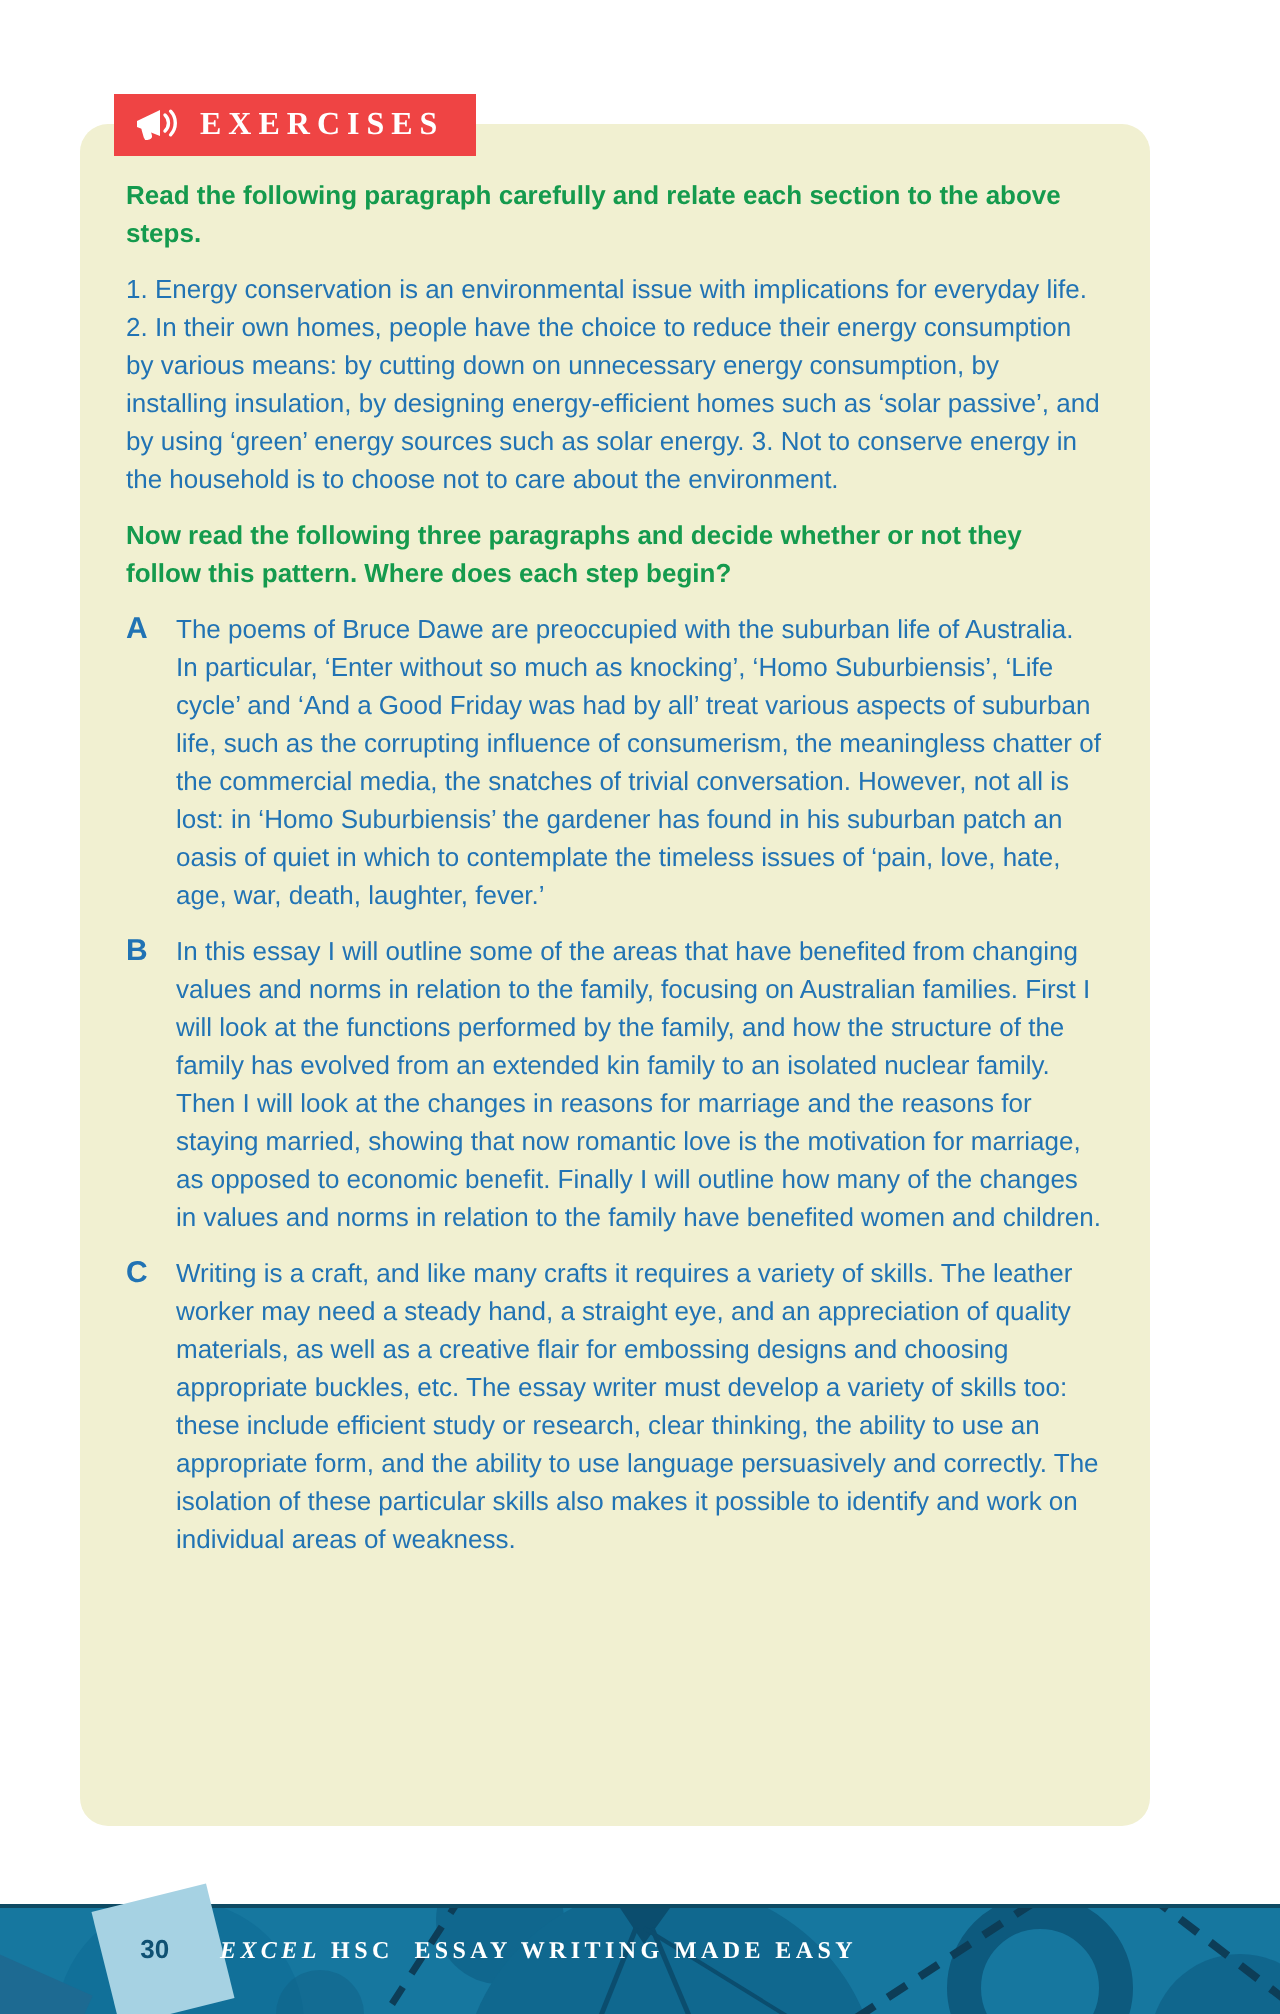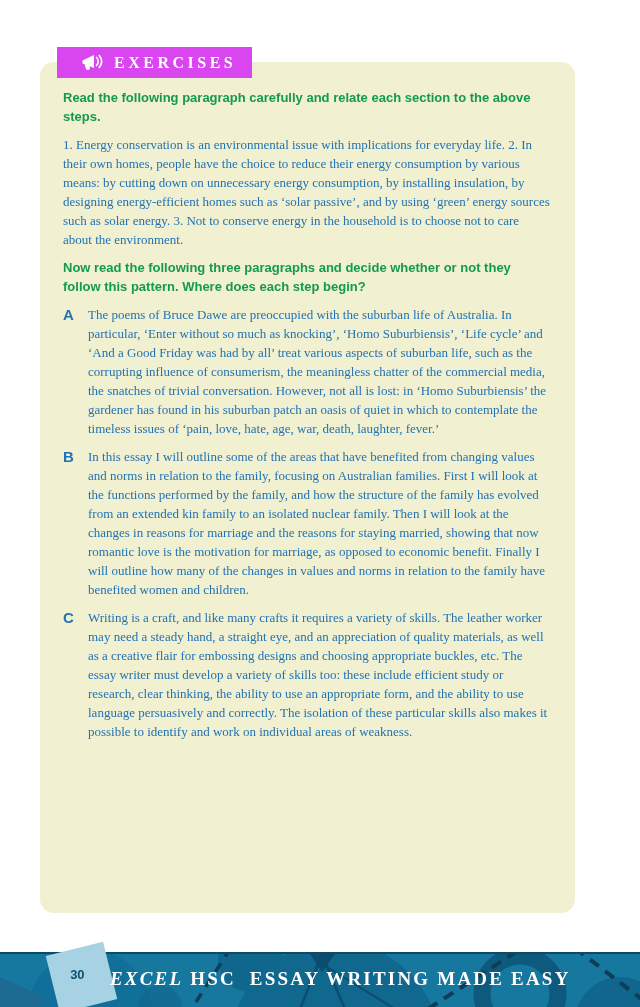--- a/index.html
+++ b/index.html
@@ -17,40 +17,40 @@
     width:535px;height:851px;
     background:#f1f0d1;
     border-radius:14px;
     box-sizing:border-box;
     padding:26px 24px 0 23px;
   }
   .badge{
     position:absolute;
     left:17px;top:-15px;
     height:31px;
-    background:#d946ef;
+    background:#ef4444;
     display:flex;align-items:center;
-    padding:0 16px 0 24px;
+    padding:0 16px 0 10px;
     box-shadow:0 0 0 0 transparent;
   }
   .badge .megaphone{display:flex;align-items:center;margin-right:9px;}
   .badge .badge-label{
     color:#ffffff;
     font-family:"Liberation Serif", serif;
     font-weight:bold;
     font-size:16px;
     letter-spacing:3.5px;
   }
   .panel p{margin:0 0 9px 0;}
   .txt{
     font-size:13px;
     line-height:19px;
   }
   .green{color:#149a4d;font-weight:bold;}
-  .blue{color:#2173b4;font-family:Liberation Serif, serif;}
+  .blue{color:#2173b4;}
   .item{
     display:flex;
     margin-bottom:9px;
   }
   .item .letter{
     flex:0 0 25px;
     color:#2173b4;
     font-weight:bold;
     font-size:15px;
     line-height:19px;
@@ -88,21 +88,21 @@
     font-size:13px;
     font-weight:bold;
     font-family:"Liberation Sans", sans-serif;
     margin:-8px 6px 0 0;
   }
   .booktitle{
     position:absolute;
     left:110px;top:968px;
     color:#ffffff;
     font-family:"Liberation Serif", serif;
-    font-size:19px;
+    font-size:12px;
     font-weight:bold;
     letter-spacing:2.2px;
     white-space:pre;
     z-index:4;
   }
   .booktitle .excel{font-style:italic;}
 </style>
 </head>
 <body>
 

